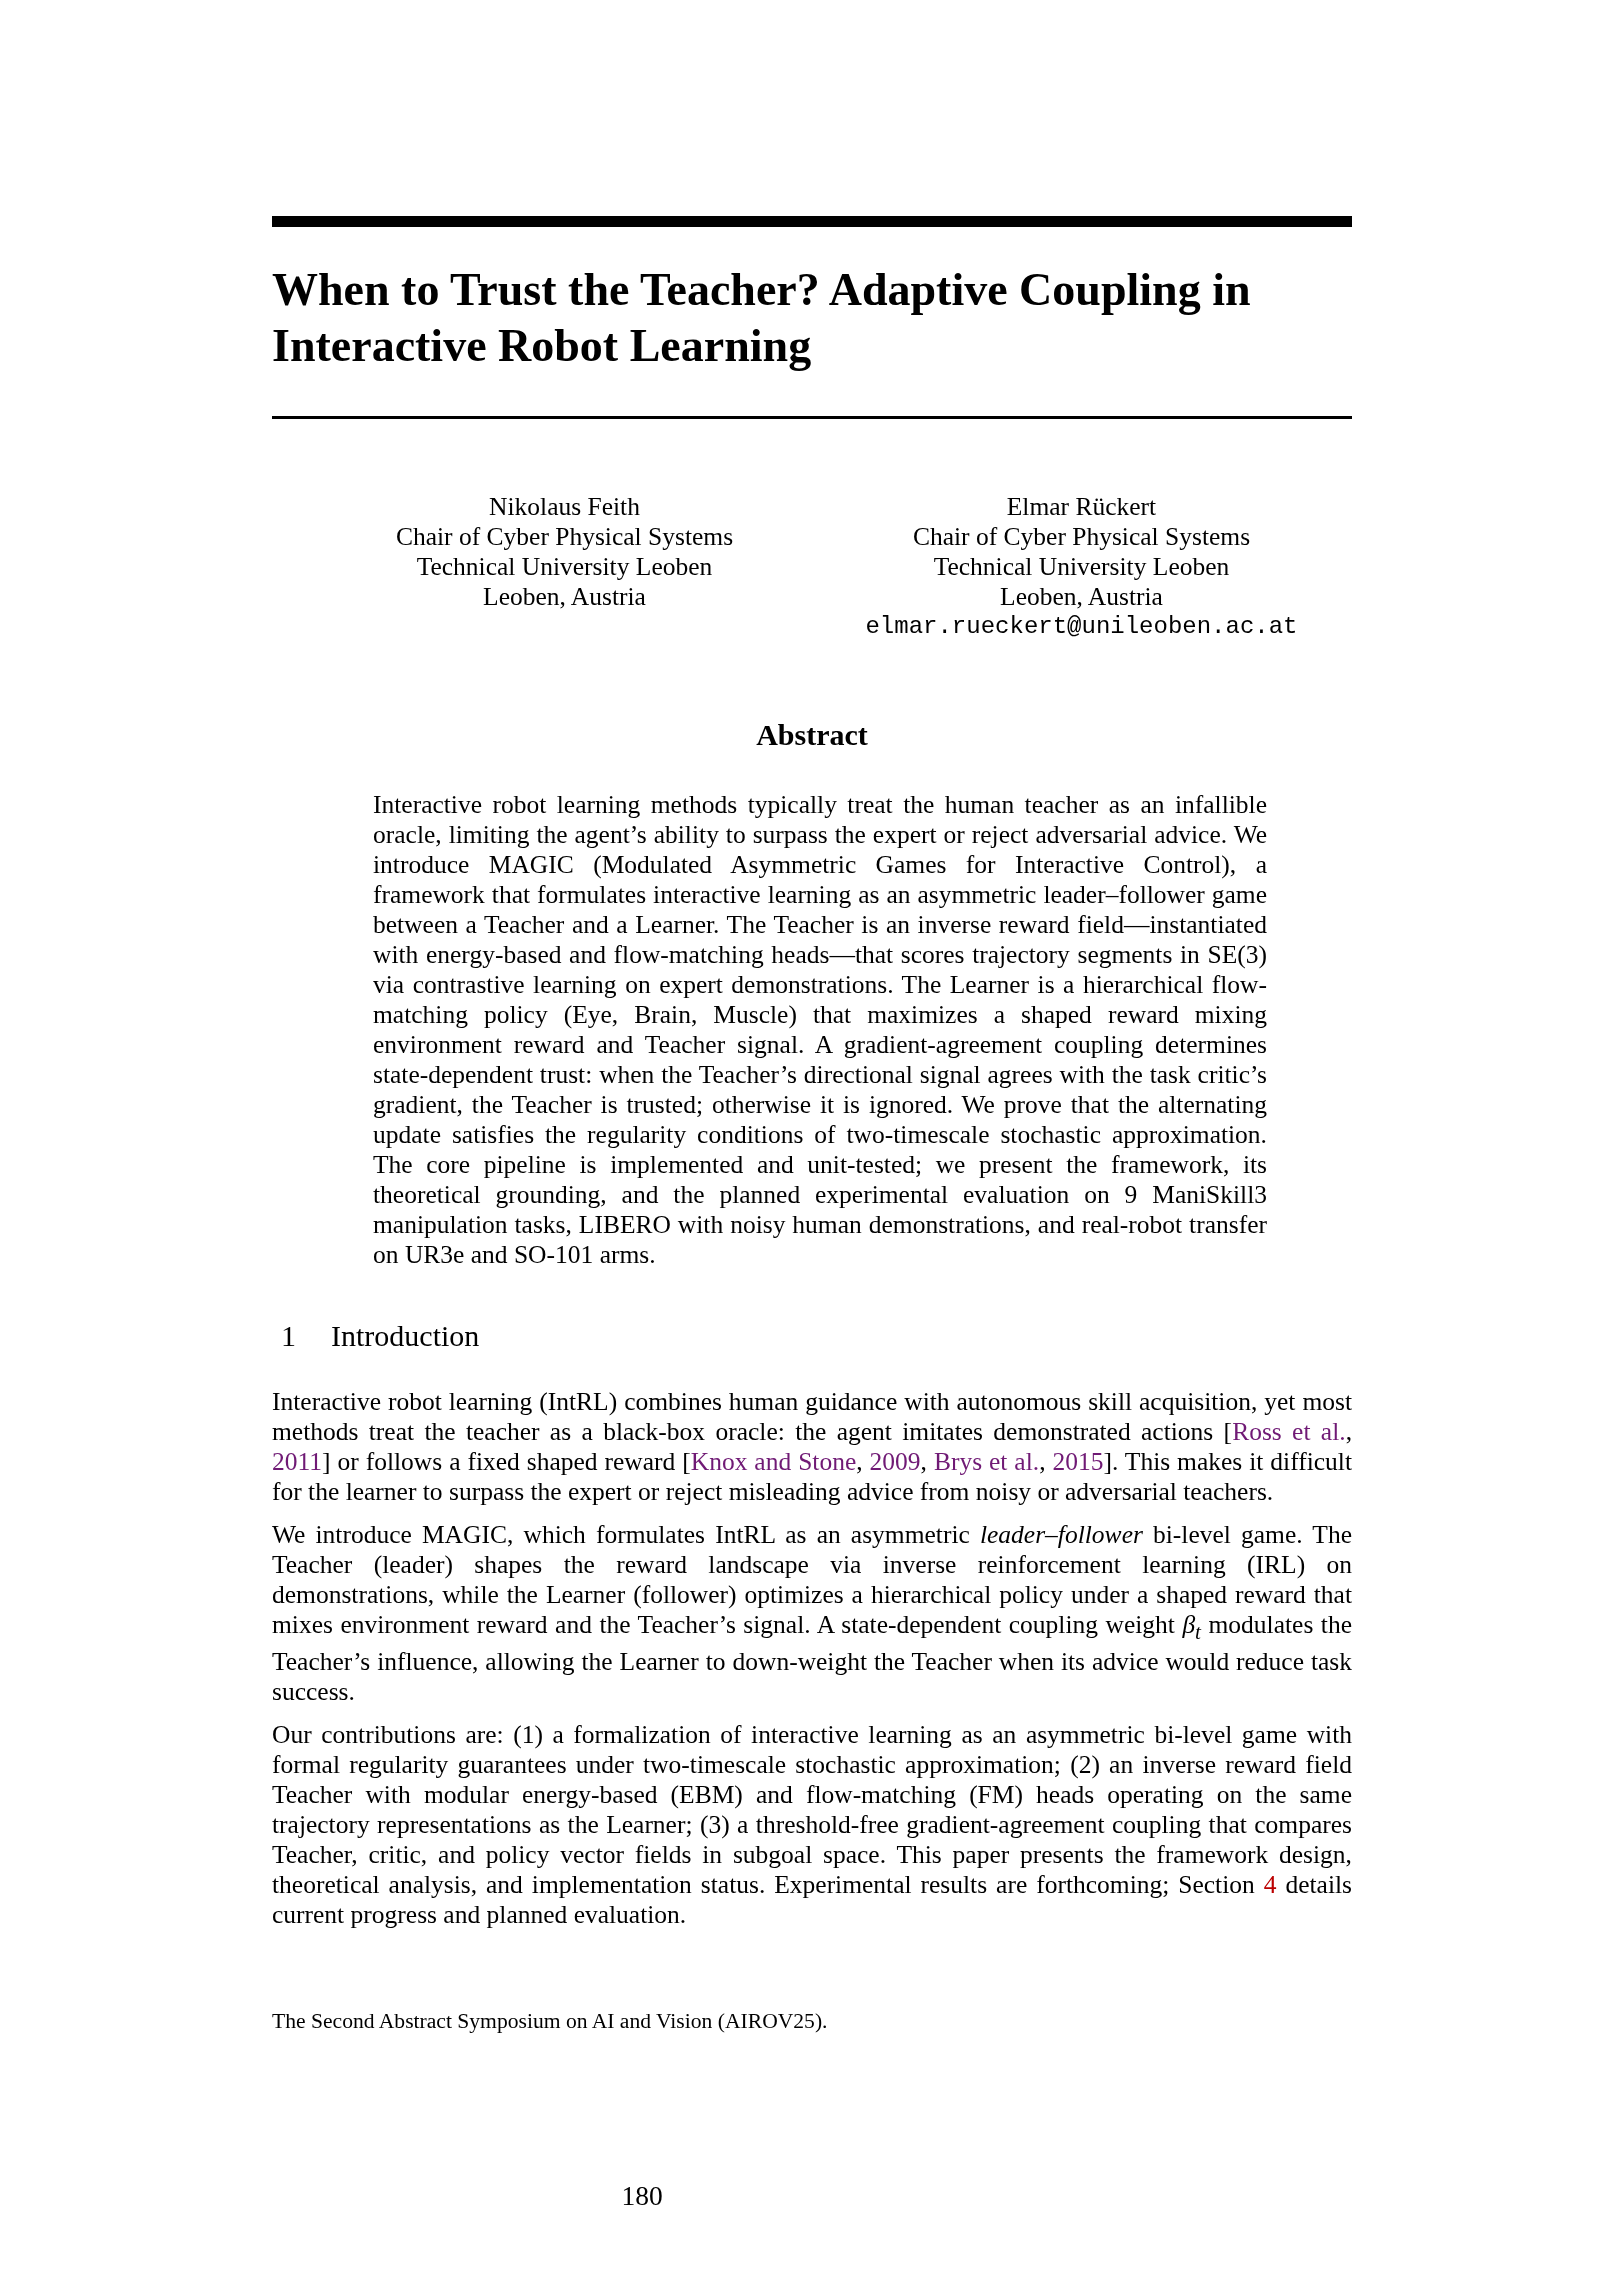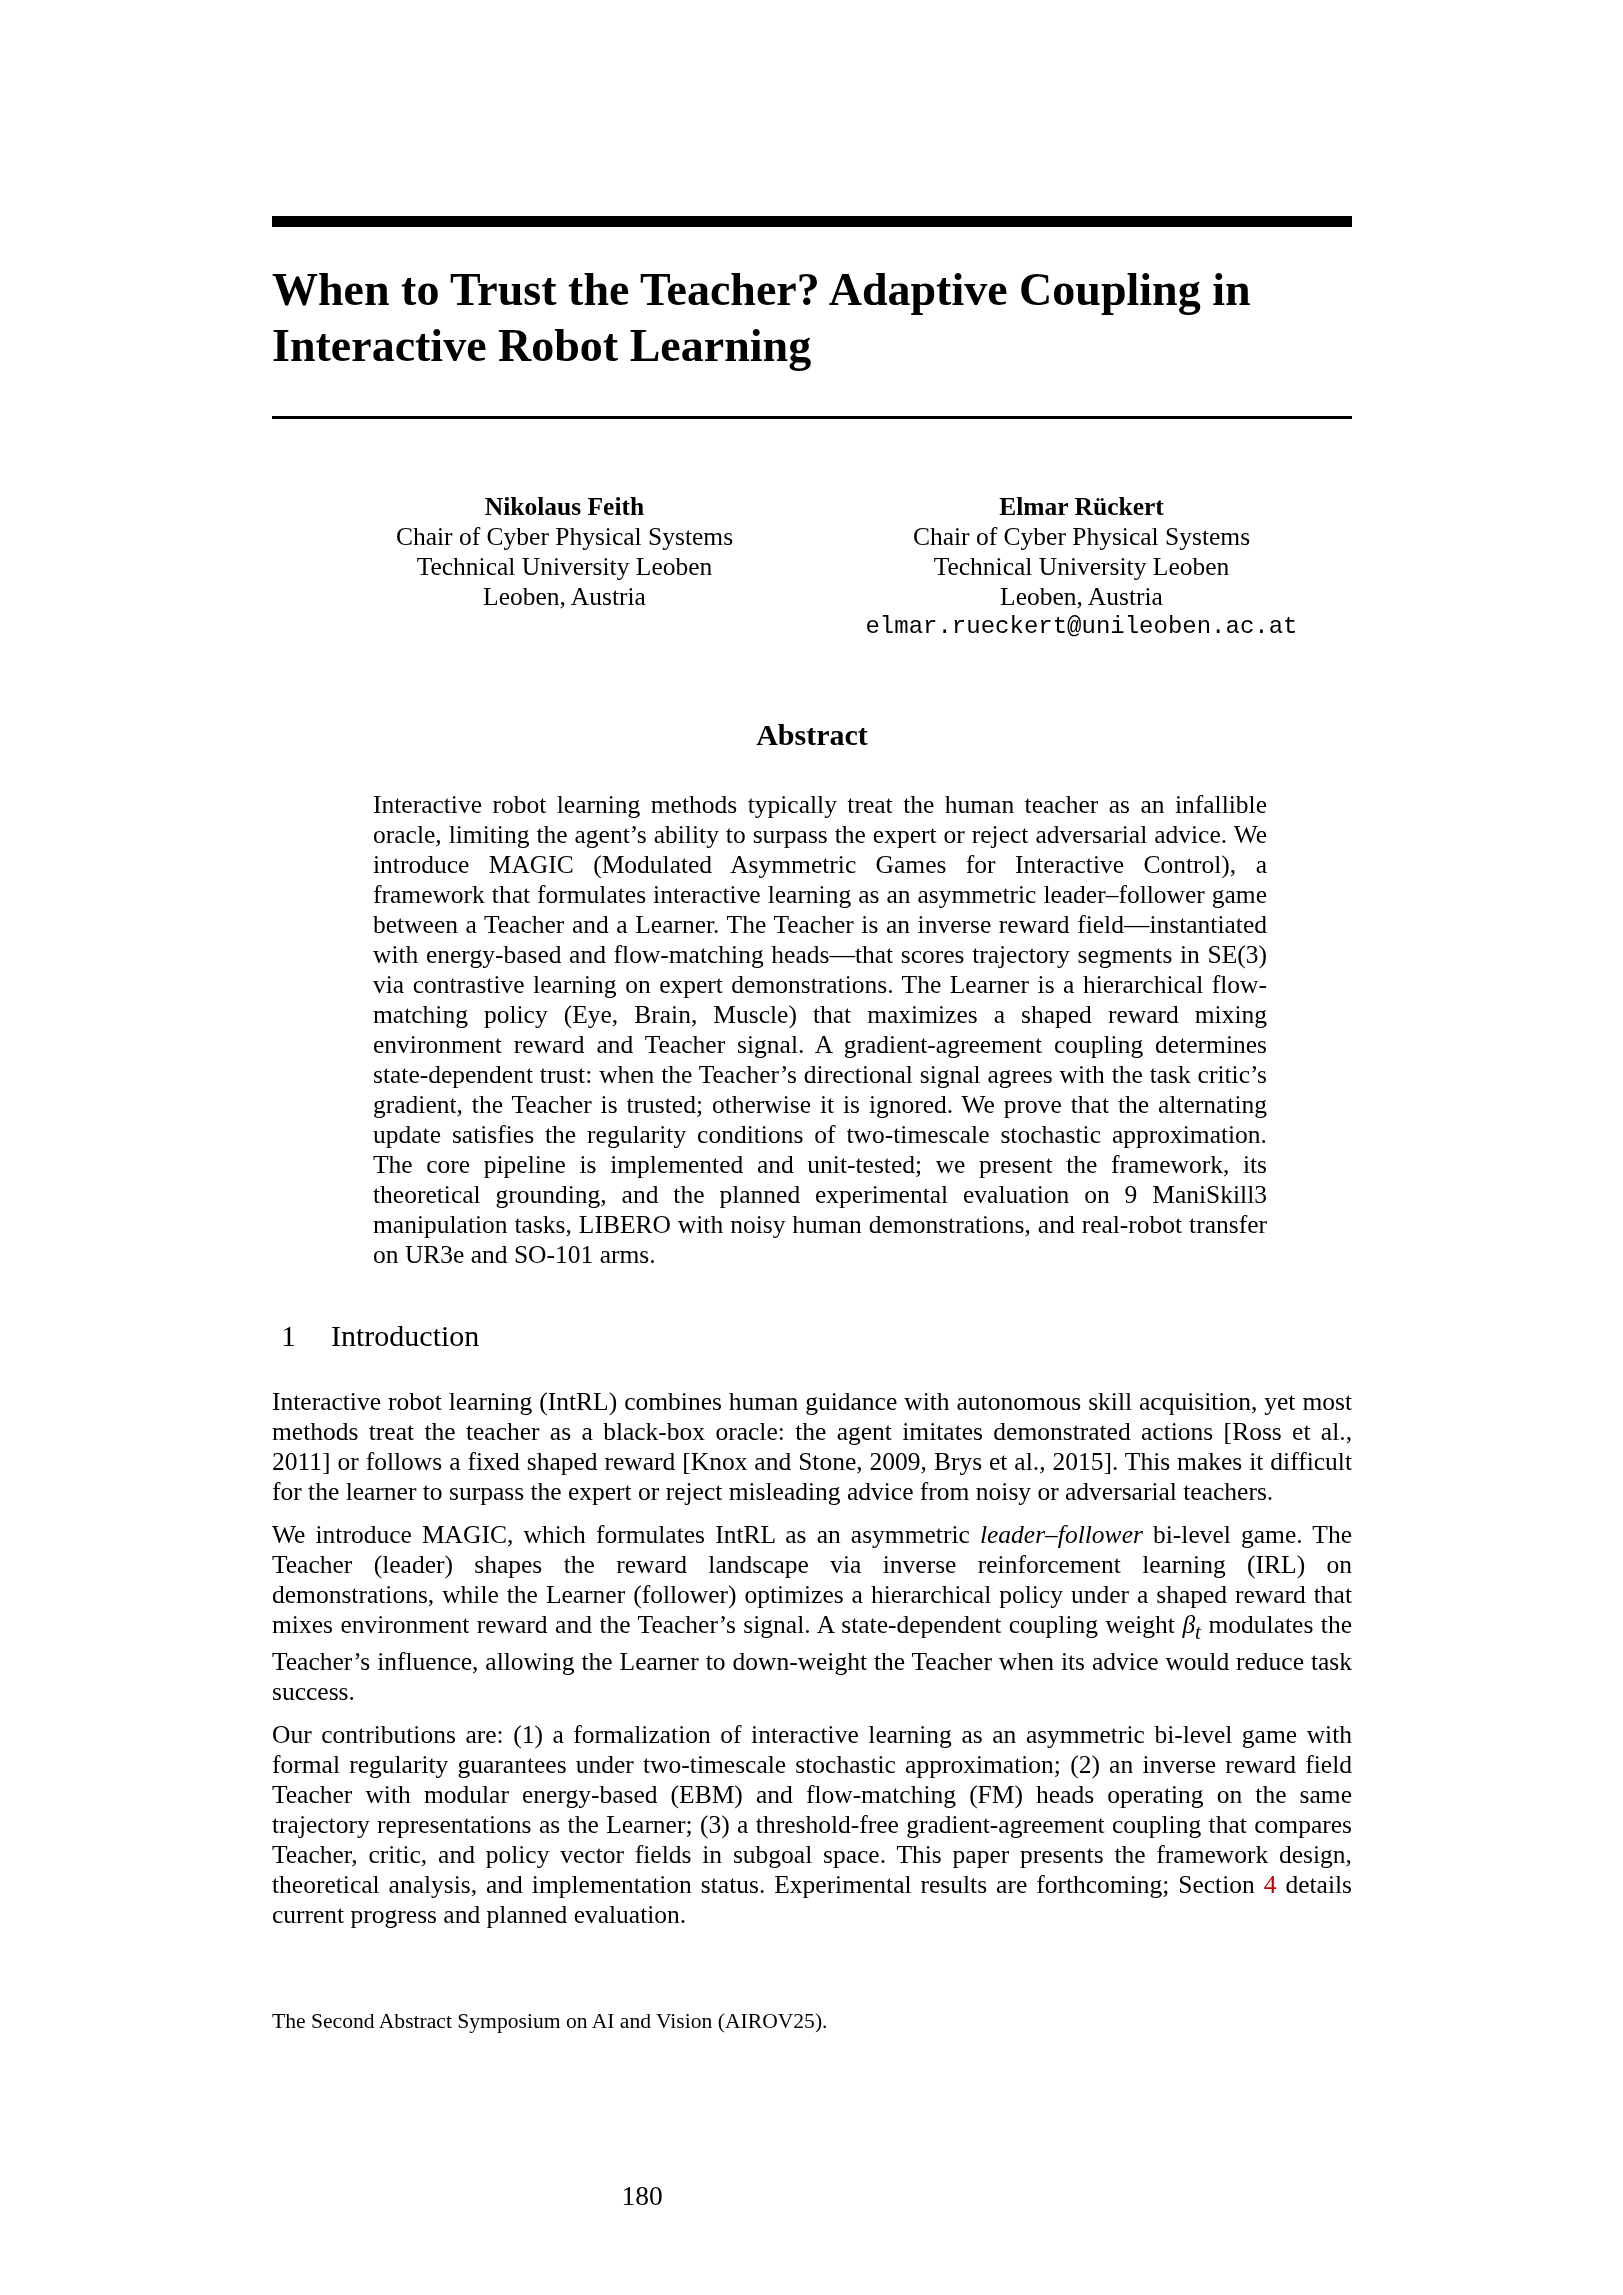--- a/index.html
+++ b/index.html
@@ -10,40 +10,40 @@
   .rule-top { position: absolute; left: 272px; width: 1080px; top: 216px; height: 10.5px; background: #000; }
   .rule-bottom { position: absolute; left: 272px; width: 1080px; top: 416px; height: 2.6px; background: #000; }
   .title {
     position: absolute; left: 272px; width: 1080px; top: 262px;
     text-align: left; font-weight: bold; font-size: 46px; line-height: 56px;
   }
   .authors { position: absolute; top: 492px; left: 272px; width: 1080px; height: 157px; }
   .author { position: absolute; top: 0; width: 497px; text-align: center; font-size: 25.5px; line-height: 30px; }
   .author.a1 { left: 44px; }
   .author.a2 { left: 561px; }
-  .author .name { font-weight: bold; }
+  .author .name { font-weight: normal; }
   .author .email { font-family: "Liberation Mono", "DejaVu Sans Mono", monospace; font-size: 24px; }
   .abstract-title {
     position: absolute; left: 272px; width: 1080px; top: 718px;
     text-align: center; font-weight: bold; font-size: 30px;
   }
   .abstract-body {
     position: absolute; left: 373px; width: 894px; top: 790px;
     font-size: 25.5px; line-height: 30px; text-align: justify; hyphens: none;
   }
   .section-head {
     position: absolute; left: 281px; top: 1319px; font-weight: normal; font-size: 30px;
   }
   .section-head .num { display: inline-block; width: 50px; }
   .intro {
     position: absolute; left: 272px; width: 1080px; top: 1387px;
     font-size: 25.5px; line-height: 30px; text-align: justify;
   }
   .intro p { margin: 0 0 13px 0; }
-  .cite { color: #000000; }
+  .cite { color: #701a75; }
   .ref { color: #bb0000; }
   .footnote { position: absolute; left: 272px; top: 2009px; font-size: 21.6px; }
   .pagenum { position: absolute; left: 0; width: 1284px; top: 2180px; text-align: center; font-size: 27.5px; }
 </style>
 </head>
 <body>
 
 <div class="rule-top"></div>
 <h1 class="title" style="margin:0;">When to Trust the Teacher? Adaptive Coupling in Interactive Robot Learning</h1>
 <div class="rule-bottom"></div>

